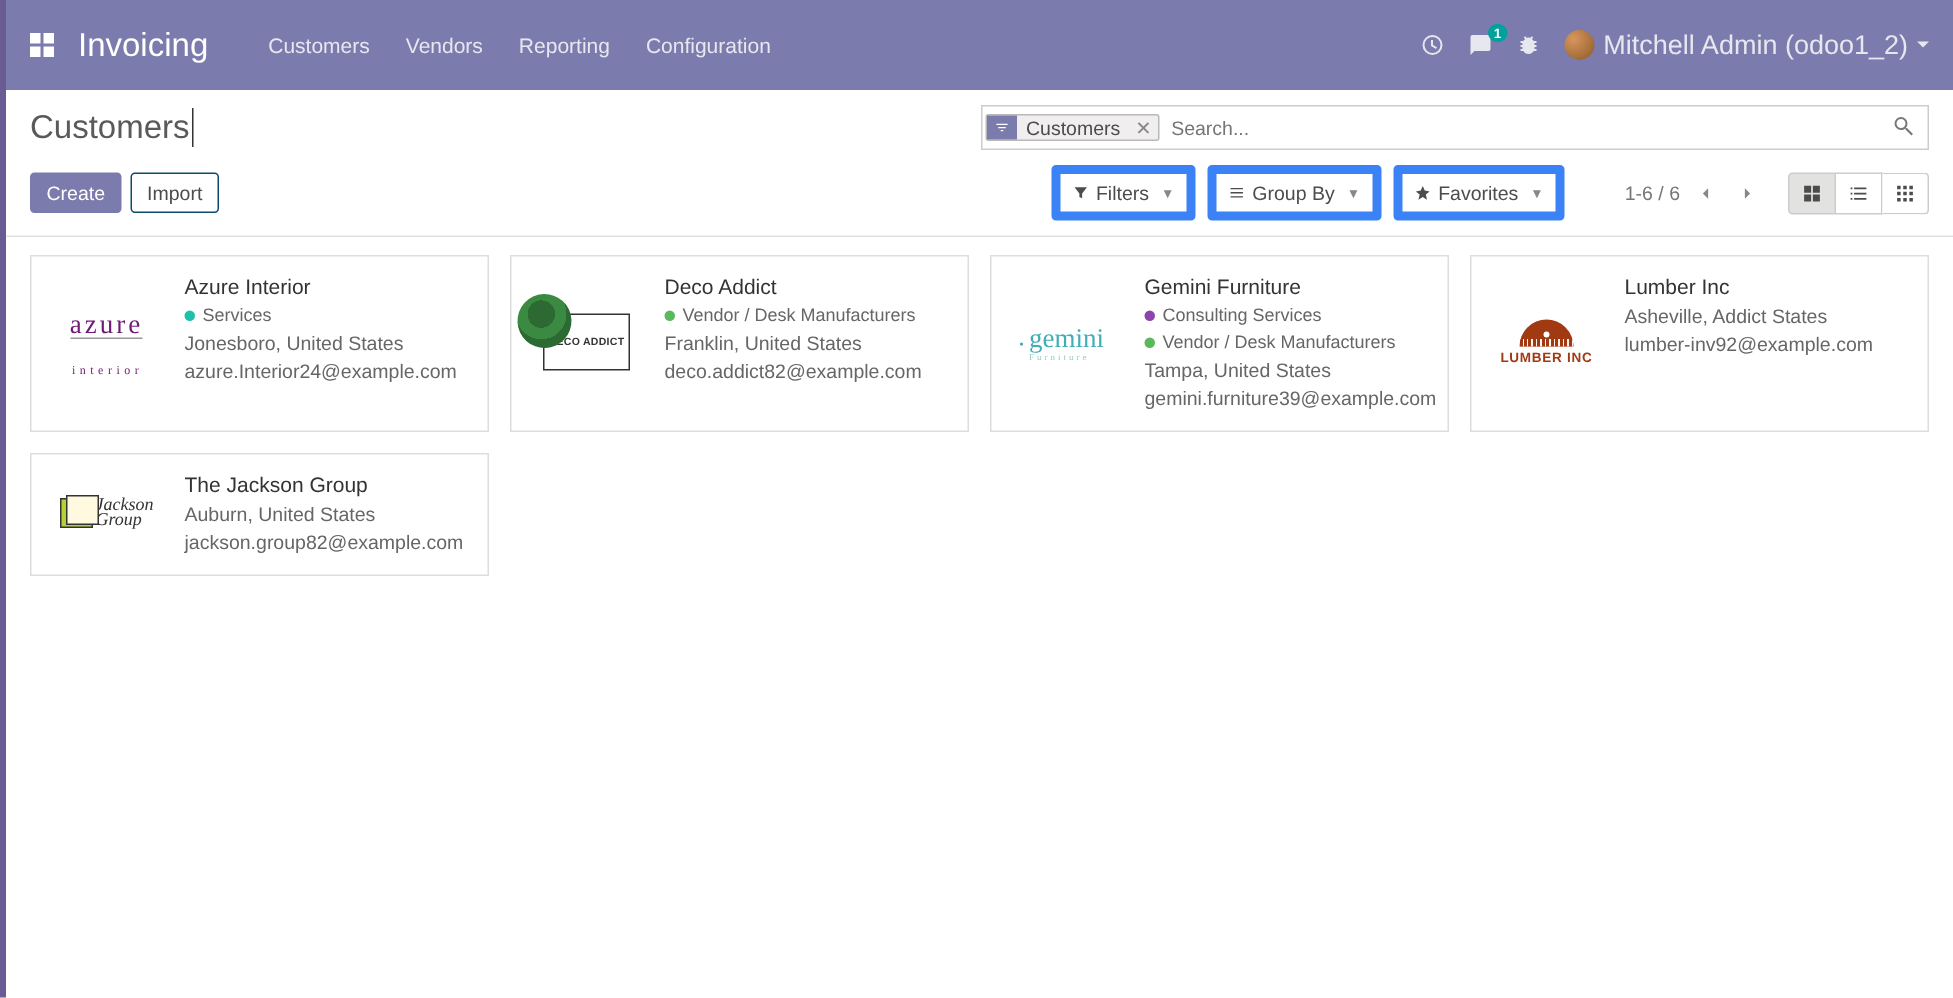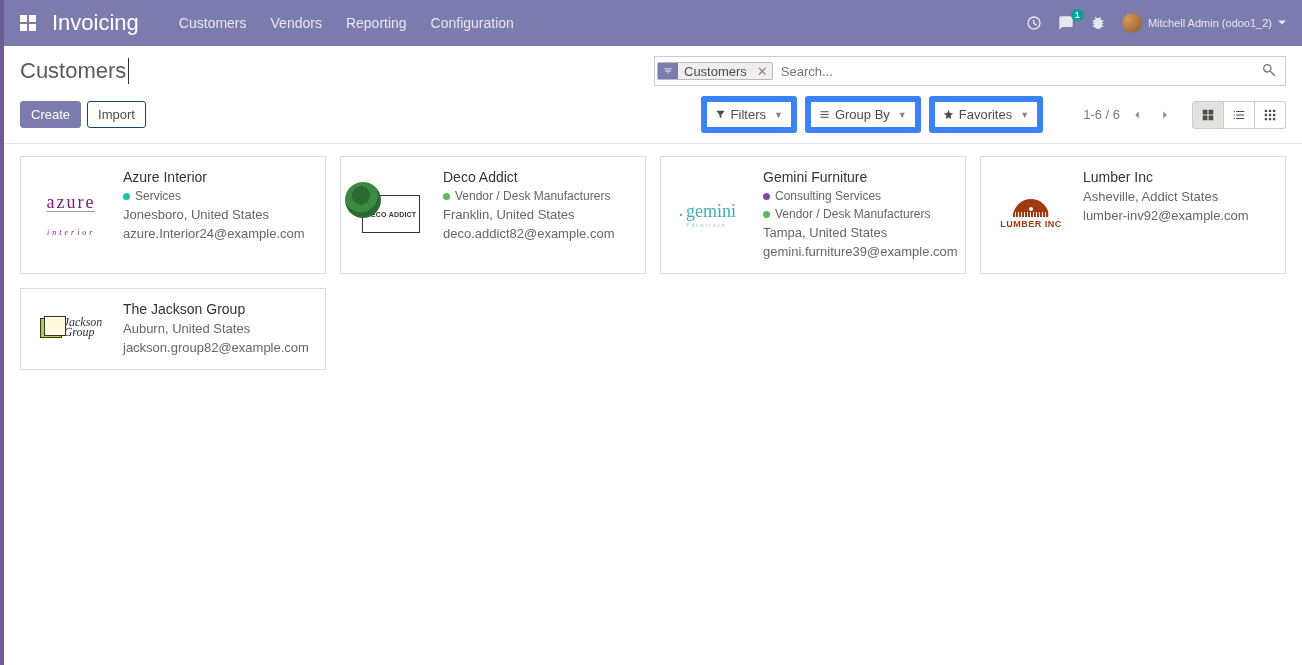--- a/index.html
+++ b/index.html
@@ -8,21 +8,21 @@
   font-size: 13px;
   color: #4c4c4c;
   background: #fff;
   width: 1302px;
   height: 665px;
   border-left: 4px solid #6b5b95;
 }
 
 .topnav {
   background: #7c7bad;
-  height: 46px;
+  height: 60px;
   display: flex;
   align-items: center;
   color: #fff;
   padding: 0 16px;
 }
 .apps-icon {
   width: 16px; height: 16px; margin-right: 16px; cursor: pointer;
   display: grid; grid-template-columns: 1fr 1fr; grid-template-rows: 1fr 1fr; gap: 2px;
 }
 .apps-icon span { background: #fff; }
@@ -35,21 +35,21 @@
 .nav-icons svg { width: 16px; height: 16px; fill: #e7e7ef; }
 .badge {
   position: absolute; top: -6px; right: -10px;
   background: #00a09d; color: #fff; font-size: 9px;
   border-radius: 8px; padding: 1px 4px; font-weight: bold;
 }
 .avatar {
   width: 20px; height: 20px; border-radius: 50%;
   background: radial-gradient(circle at 30% 30%, #d9965b, #8a5a2b);
 }
-.user { display: flex; align-items: center; gap: 6px; color: #e7e7ef; font-size: 11px; cursor: pointer; text-align: right;}
+.user { display: flex; align-items: center; gap: 6px; color: #e7e7ef; font-size: 18px; cursor: pointer; text-align: right;}
 .user svg.caret { width: 8px; height: 8px; fill: #e7e7ef; }
 
 
 .cp {
   display: flex; flex-direction: column;
   border-bottom: 1px solid #e2e2e0;
 }
 .cp-row1 { display: flex; align-items: center; padding: 10px 16px 4px; }
 .breadcrumb { font-size: 22px; color: #5a5a5a; border-right: 1px solid #333; padding-right: 2px;}
 .cp-row1 .spacer { flex: 1; }
@@ -117,21 +117,21 @@
   margin: -12px 0 -14px -10px; width: 95px; align-self: stretch;
 }
 .card .body { display: flex; flex-direction: column; gap: 4px; font-size: 13px; color: #666; }
 .card .title { color: #333; font-size: 14px; }
 .tag { display: flex; align-items: center; gap: 5px; font-size: 12px; }
 .tag .dot { width: 7px; height: 7px; border-radius: 50%; }
 .line { font-size: 13px; }
 
 
 .logo-azure { font-family: Georgia, serif; color: #701a75; text-align: right; font-size: 18px; letter-spacing: 2px;}
-.logo-azure small { display:block; font-size:8px; letter-spacing: 3px; border-top: 1px solid #999; margin-top: -2px; padding-top: 16px; font-style: italic;}
+.logo-azure small { display:block; font-size:8px; letter-spacing: 3px; border-top: 1px solid #999; margin-top: -2px; padding-top: 16px;}
 .logo-deco {
   width: 58px; height: 38px; border: 1px solid #333; background: #fff;
   position: relative; display: flex; align-items: center; justify-content: center;
 }
 .logo-deco::before {
   content: ""; position: absolute; left: -18px; top: -14px; width: 36px; height: 36px;
   background: radial-gradient(circle at 40% 40%, #2d6a33 30%, #3b8a42 30% 55%, #2d6a33 55% 80%, transparent 80%);
   border-radius: 50%; transform: rotate(20deg);
 }
 .logo-deco span{ font-size: 7px; font-weight: bold; letter-spacing: 0.2px; color: #333;}

